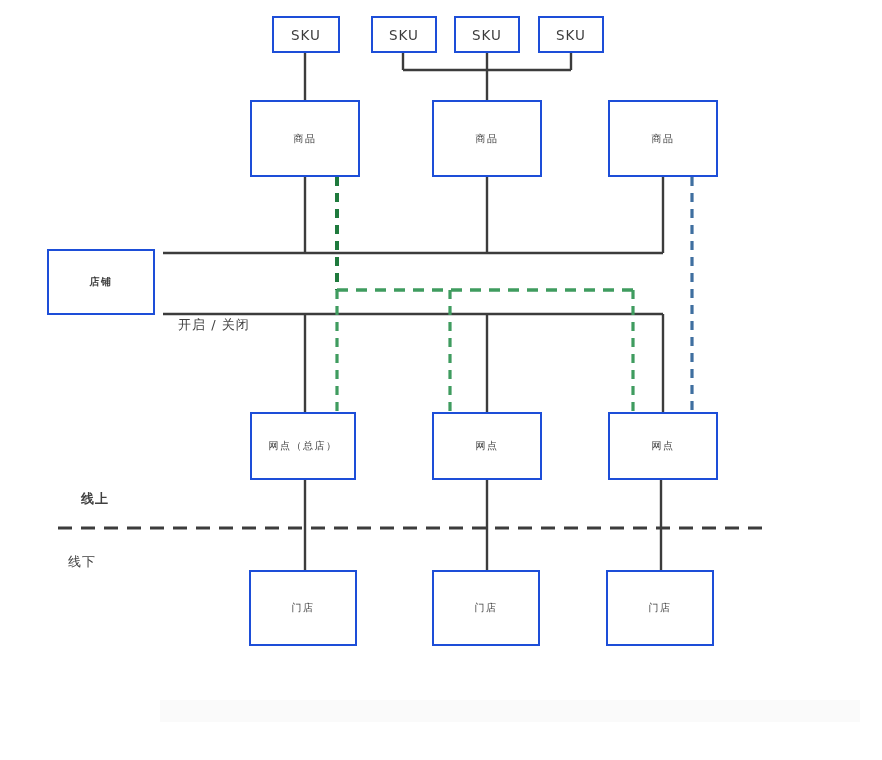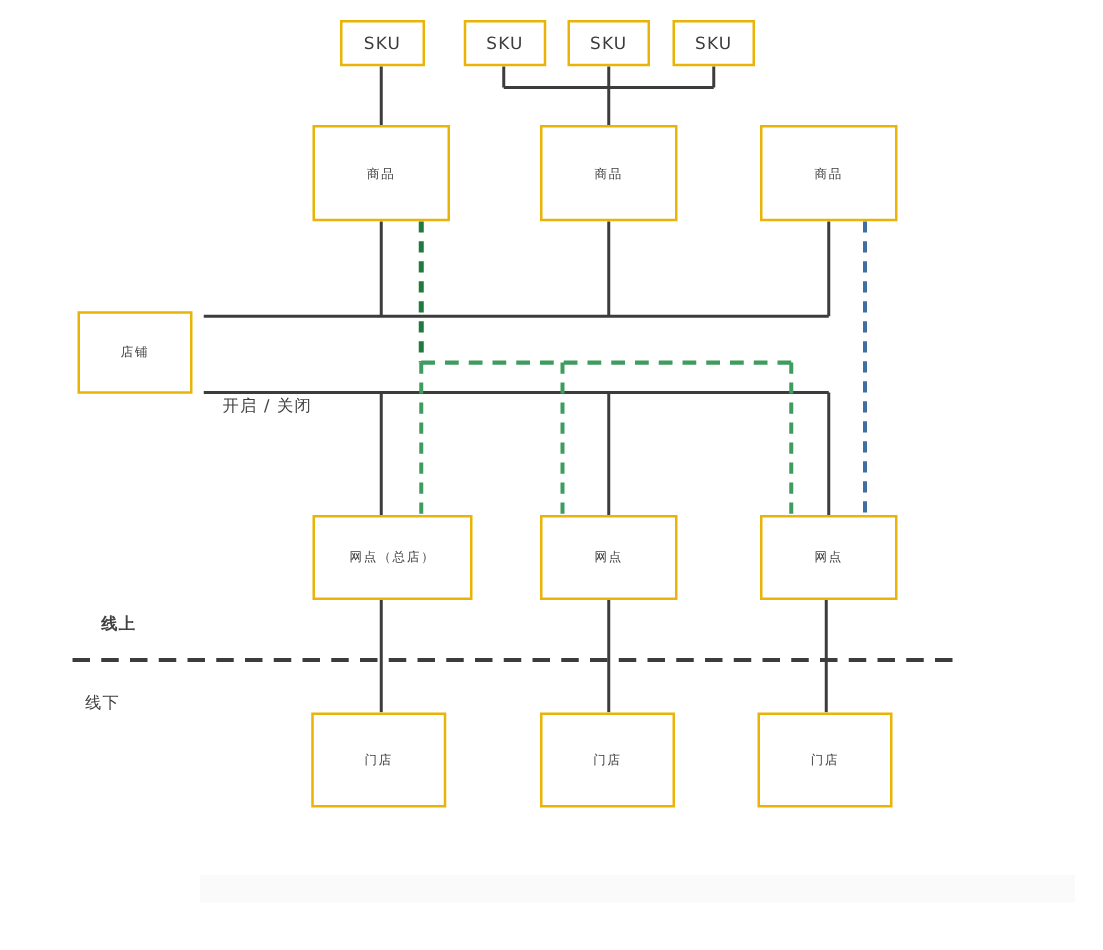--- a/index.html
+++ b/index.html
@@ -18,21 +18,21 @@
     position: absolute;
     left: 0;
     top: 0;
     width: 882px;
     height: 760px;
   }
   .node {
     position: absolute;
     box-sizing: border-box;
     background: #ffffff;
-    border: 2px solid #eab308;
+    border: 2px solid #1d4ed8;
     display: flex;
     align-items: center;
     justify-content: center;
     color: #3c3c3c;
     font-size: 13.5px;
     letter-spacing: 0.5px;
     z-index: 5;
   }
   .node.sku {
     font-size: 13.5px;
@@ -117,24 +117,24 @@
     </div>
     <div class="node cjk" style="left: 250px; top: 100px; width: 110px; height: 77px;">
       <span>商品</span>
     </div>
     <div class="node cjk" style="left: 432px; top: 100px; width: 110px; height: 77px;">
       <span>商品</span>
     </div>
     <div class="node cjk" style="left: 608px; top: 100px; width: 110px; height: 77px;">
       <span>商品</span>
     </div>
-    <div class="node cjk" style="left: 62px; top: 249px; width: 92px; height: 66px;">
+    <div class="node cjk" style="left: 47px; top: 249px; width: 108px; height: 66px; font-weight: bold;">
       <span>店铺</span>
     </div>
-    <div class="node cjk" style="left: 250px; top: 412px; width: 128px; height: 68px; text-align: right;">
+    <div class="node cjk" style="left: 250px; top: 412px; width: 106px; height: 68px; text-align: right;">
       <span>网点（总店）</span>
     </div>
     <div class="node cjk" style="left: 432px; top: 412px; width: 110px; height: 68px;">
       <span>网点</span>
     </div>
     <div class="node cjk" style="left: 608px; top: 412px; width: 110px; height: 68px;">
       <span>网点</span>
     </div>
     <div class="node cjk" style="left: 249px; top: 570px; width: 108px; height: 76px;">
       <span>门店</span>

